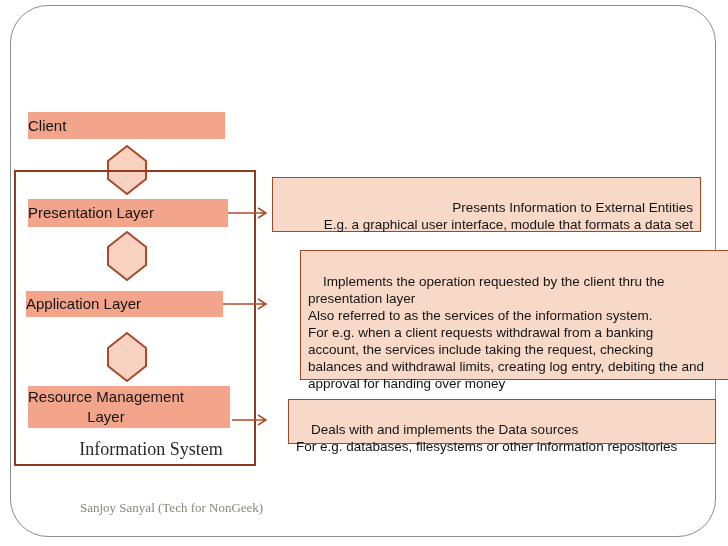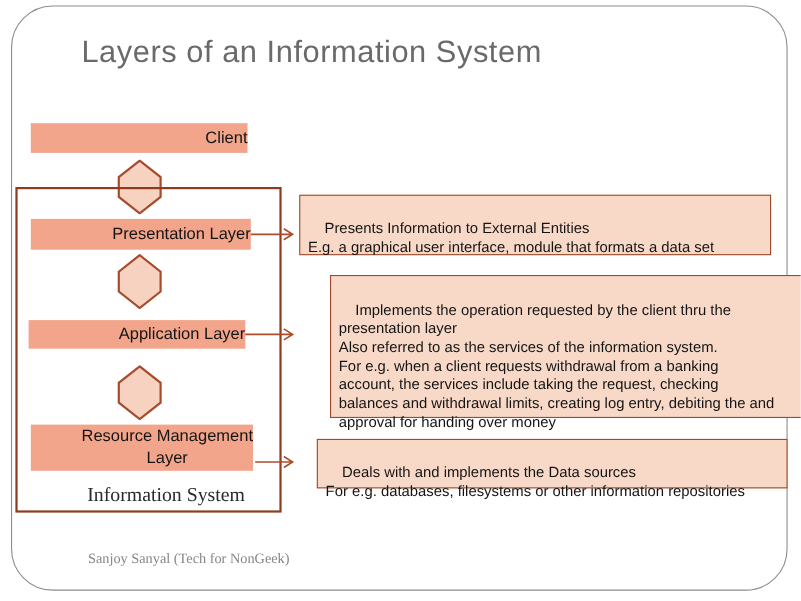--- a/index.html
+++ b/index.html
@@ -11,21 +11,21 @@
     position:absolute;left:10px;top:5px;width:704px;height:530px;
     border:1.5px solid #8c8c8c;border-radius:38px;z-index:0;
   }
   .title{
     position:absolute;left:74px;top:31px;margin:0;
     font-size:28px;font-weight:400;color:#6a6a6a;letter-spacing:0.5px;
     font-family:"Liberation Sans",sans-serif;white-space:nowrap;z-index:1;
   }
   .layer{
     position:absolute;background:#F2A58A;color:#141414;
-    display:flex;align-items:center;justify-content:flex-end;text-align:center;
+    display:flex;align-items:center;justify-content:flex-start;text-align:center;
     font-size:15px;line-height:20px;white-space:pre-line;z-index:3;
   }
   #layer-client{left:28px;top:112px;width:197px;height:27px;}
   #layer-presentation{left:28px;top:199px;width:200px;height:28px;}
   #layer-application{left:26px;top:291px;width:197px;height:26px;}
   #layer-resource{left:28px;top:386px;width:202px;height:42px;}
   .hex{position:absolute;width:42px;height:50px;z-index:1;}
   #hex1{left:106px;top:145px;}
   #hex2{left:106px;top:231px;}
   #hex3{left:106px;top:332px;}
@@ -35,37 +35,36 @@
   }
   .info-label{
     position:absolute;left:14px;top:439px;width:238px;text-align:center;
     font-family:"Liberation Serif",serif;font-size:18px;color:#2a2a2a;z-index:3;padding-left:18px;
   }
   .desc{
     position:absolute;background:#F8D9C8;border:1px solid #9E4A2A;
     box-sizing:border-box;padding:4px 7px;color:#141414;
     font-size:13.5px;line-height:17px;white-space:pre;z-index:2;
   }
-  #desc-presentation{left:272px;top:177px;width:429px;height:55px;}
+  #desc-presentation{left:272px;top:177px;width:429px;height:55px;text-align:right;}
   #desc-application{left:272px;top:250px;width:457px;height:130px;padding-top:5px;margin-left:28px;}
   #desc-resource{left:288px;top:399px;width:428px;height:45px;}
   .connector-svg{position:absolute;left:0;top:0;width:728px;height:546px;z-index:4;pointer-events:none;}
   .footer{
     position:absolute;left:80px;top:500px;
     font-family:"Liberation Serif",serif;font-size:13px;color:#8a857e;z-index:1;
   }
 </style>
 </head>
 <body>
 
 <div id="canvas">
 
   <div class="slide-border"></div>
 
-  <h1 class="title">Layers of an Information System</h1>
 
   <div class="layer" id="layer-client">
     <span>Client</span>
   </div>
   <div class="layer" id="layer-presentation">
     <span>Presentation Layer</span>
   </div>
   <div class="layer" id="layer-application">
     <span>Application Layer</span>
   </div>

